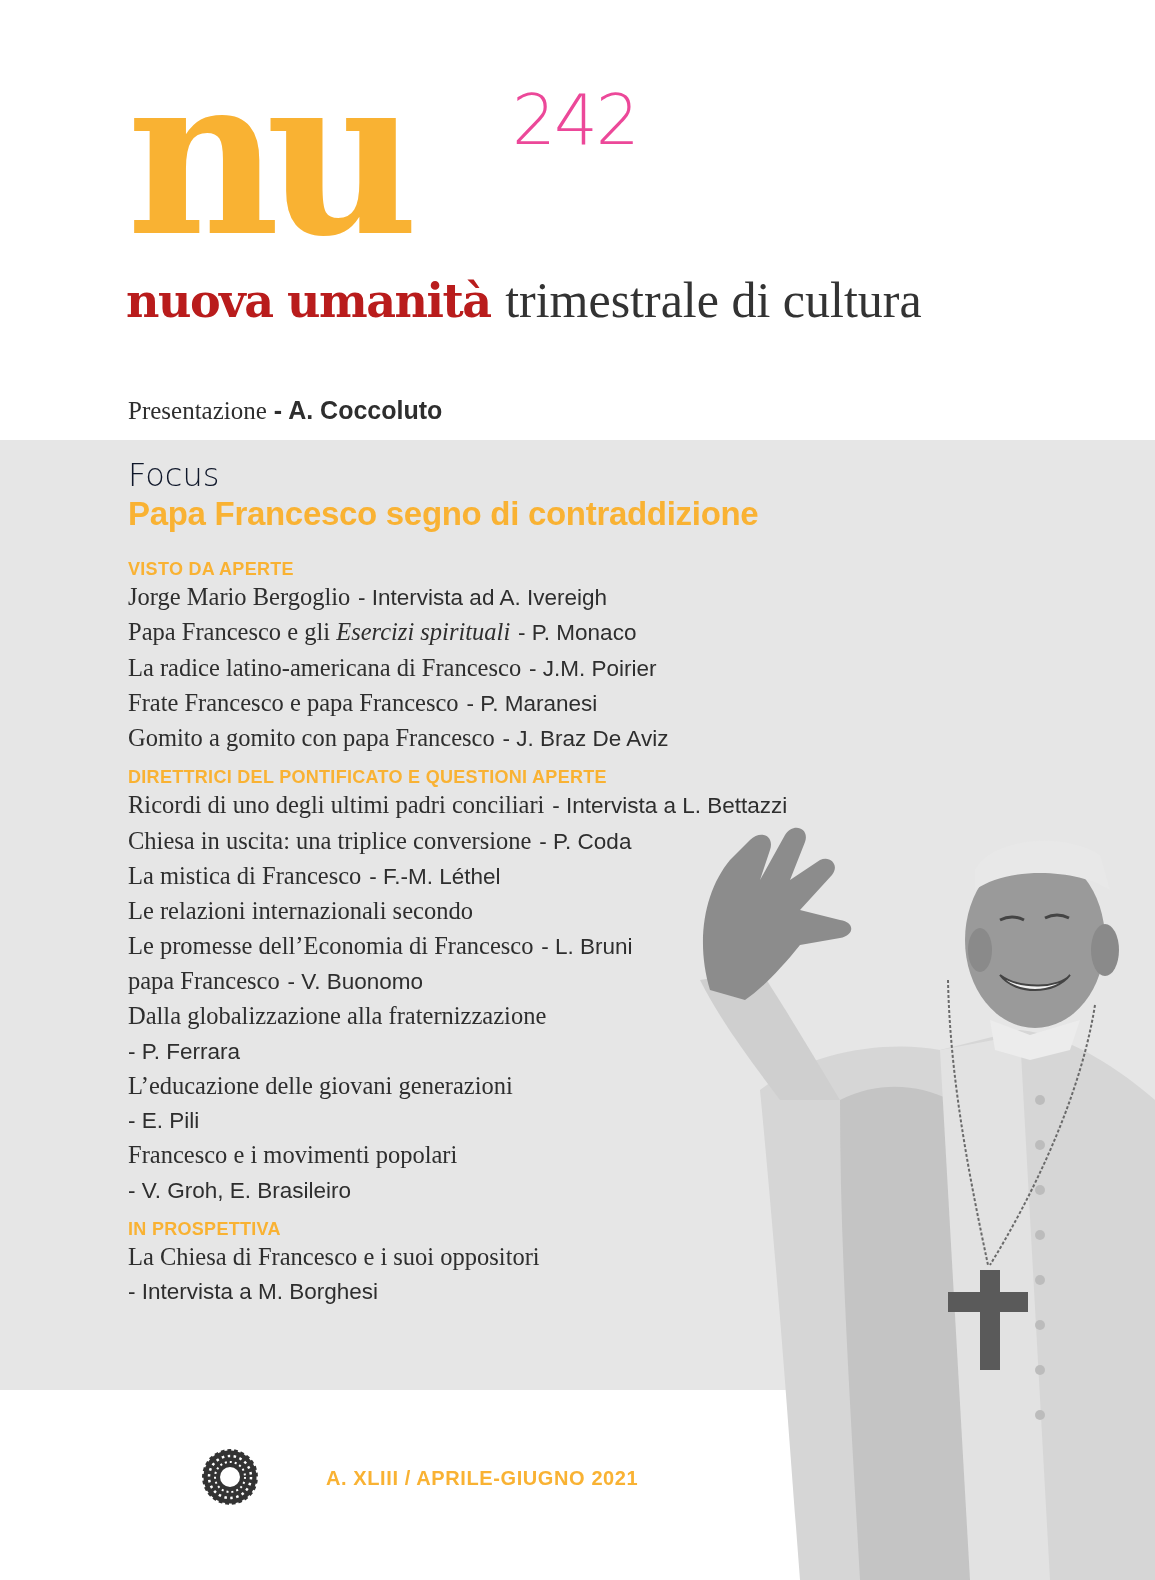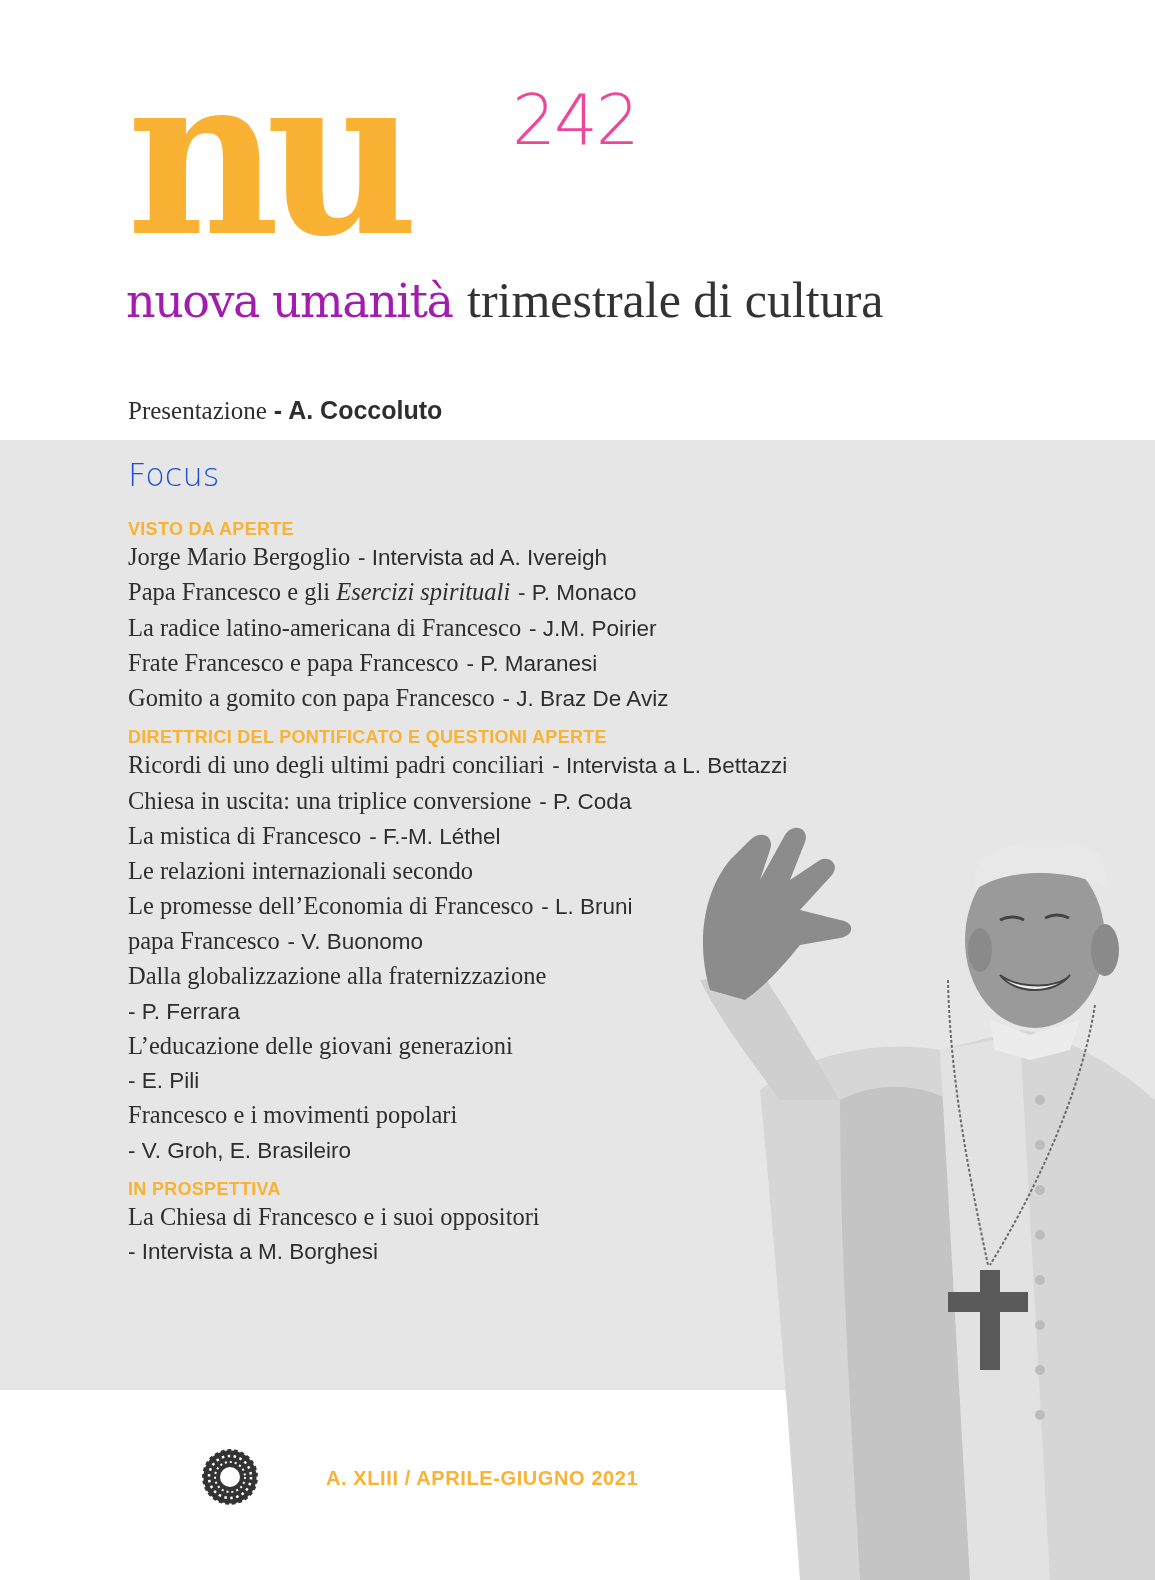--- a/index.html
+++ b/index.html
@@ -1,28 +1,28 @@
 <!DOCTYPE html>
 <html><head>
 <meta charset="utf-8">
 <style>
   html, body { margin:0; padding:0; }
   body { width:1155px; height:1580px; background:#ffffff; position:relative; overflow:hidden; font-family:"DejaVu Serif", serif; color:#2e2e2e; }
   .logo-nu { position:absolute; left:127px; top:78px; font-family:"DejaVu Serif", serif; font-weight:bold; font-size:210px; line-height:150px; letter-spacing:-14px; color:#f9b233; transform:scaleY(1.05); transform-origin:top left; }
   .issue-num { position:absolute; left:512px; top:70px; font-family:"DejaVu Sans", sans-serif; font-weight:200; font-size:69px; line-height:100px; color:#ec4899; letter-spacing:-2px; }
   .masthead { position:absolute; left:126px; top:272px; font-size:46px; line-height:56px; white-space:nowrap; }
-  .masthead .brand { font-family:"DejaVu Serif", serif; font-weight:normal; letter-spacing:-1.5px; color:#a21caf; }
+  .masthead .brand { font-family:"DejaVu Serif", serif; font-weight:bold; letter-spacing:-1.5px; color:#b91c1c; }
   .masthead .tagline { font-family:"Liberation Serif", serif; font-weight:normal; color:#333; font-size:50px; }
   .presentation { position:absolute; left:128px; top:394px; font-size:25px; line-height:32px; white-space:nowrap; }
   .serif { font-family:"Liberation Serif", serif; }
   .sans-b { font-family:"Liberation Sans", sans-serif; font-weight:bold; }
   .band { position:absolute; left:0; top:440px; width:1155px; height:950px; background:#e6e6e6; }
   .photo { position:absolute; left:690px; top:800px; width:465px; height:780px; }
   .content { position:absolute; left:128px; top:456px; width:820px; }
-  .focus-label { font-family:"DejaVu Sans", sans-serif; font-weight:200; font-size:32px; line-height:38px; color:#1d4ed8; }
+  .focus-label { font-family:"DejaVu Sans", sans-serif; font-weight:200; font-size:32px; line-height:38px; color:#0f172a; }
   .focus-title { font-family:"Liberation Sans", sans-serif; font-weight:bold; font-size:33px; line-height:40px; color:#f9b233; margin-top:0; letter-spacing:-0.3px; }
   .section-head { font-family:"Liberation Sans", sans-serif; font-weight:bold; font-size:18px; line-height:22px; color:#f9b233; margin-top:18px; letter-spacing:0.3px; }
   .entry { font-size:24.5px; line-height:34.3px; white-space:nowrap; }
   .entry .t { font-family:"Liberation Serif", serif; color:#2e2e2e; }
   .entry .t i { font-style:italic; }
   .entry .a { font-family:"Liberation Sans", sans-serif; font-weight:normal; color:#2e2e2e; font-size:22.5px; }
   .footer-logo { position:absolute; left:200px; top:1447px; width:60px; height:60px; }
   .footer-text { position:absolute; left:326px; top:1466px; font-family:"Liberation Sans", sans-serif; font-weight:bold; font-size:20px; line-height:24px; color:#f9b233; letter-spacing:0.6px; white-space:nowrap; }
 </style>
 </head>
@@ -72,20 +72,21 @@
   <circle cx="350" cy="390" r="5" fill="#bcbcbc"></circle>
   <circle cx="350" cy="435" r="5" fill="#bcbcbc"></circle>
   <circle cx="350" cy="480" r="5" fill="#bcbcbc"></circle>
   <circle cx="350" cy="525" r="5" fill="#bcbcbc"></circle>
   <circle cx="350" cy="570" r="5" fill="#bcbcbc"></circle>
   <circle cx="350" cy="615" r="5" fill="#bcbcbc"></circle>
 </svg>
 
 <div class="content">
   <div class="focus-label">Focus</div>
+  <div class="focus-title">Papa Francesco segno di contraddizione</div>
 
   <div class="section-head" style="margin-top:24px">VISTO DA APERTE</div>
   <div class="entry"><span class="t">Jorge Mario Bergoglio</span> <span class="a">- Intervista ad A. Ivereigh</span></div>
   <div class="entry"><span class="t"><span>Papa Francesco e gli </span><i>Esercizi spirituali</i></span> <span class="a">- P. Monaco</span></div>
   <div class="entry"><span class="t">La radice latino-americana di Francesco</span> <span class="a">- J.M. Poirier</span></div>
   <div class="entry"><span class="t">Frate Francesco e papa Francesco</span> <span class="a">- P. Maranesi</span></div>
   <div class="entry"><span class="t">Gomito a gomito con papa Francesco</span> <span class="a">- J. Braz De Aviz</span></div>
 
   <div class="section-head" style="margin-top:10px">DIRETTRICI DEL PONTIFICATO E QUESTIONI APERTE</div>
   <div class="entry"><span class="t">Ricordi di uno degli ultimi padri conciliari</span> <span class="a">- Intervista a L. Bettazzi</span></div>

